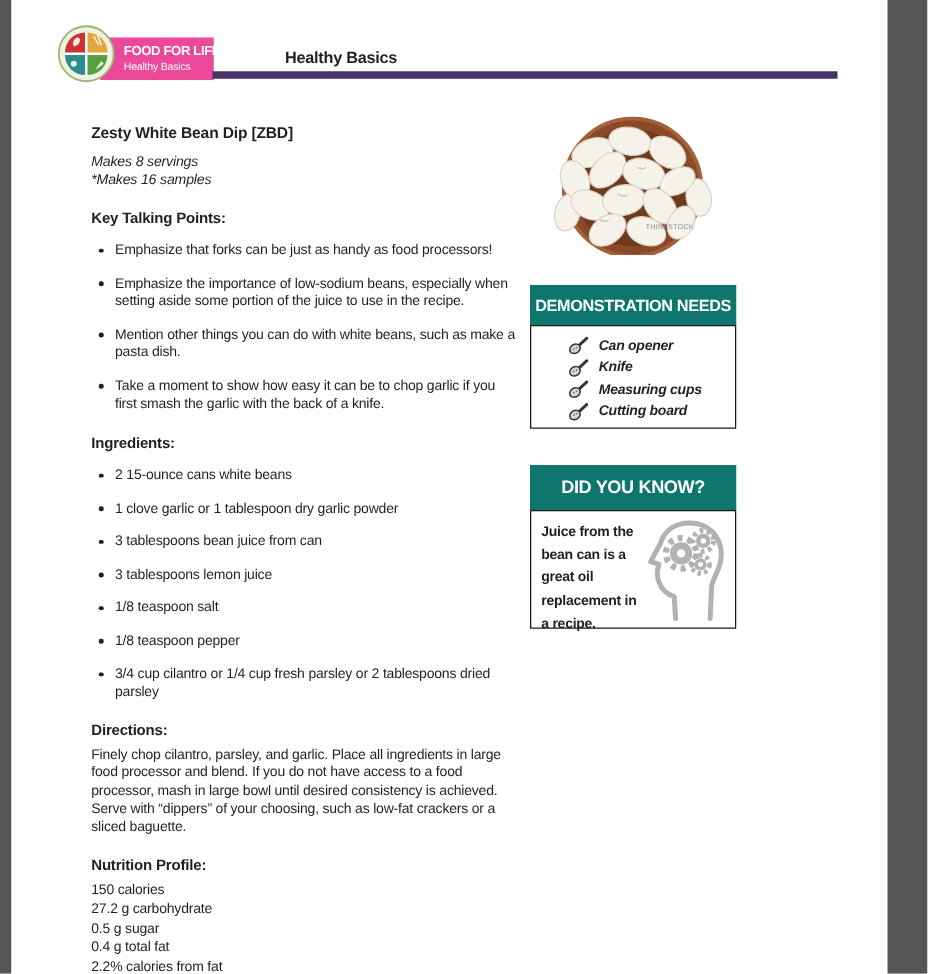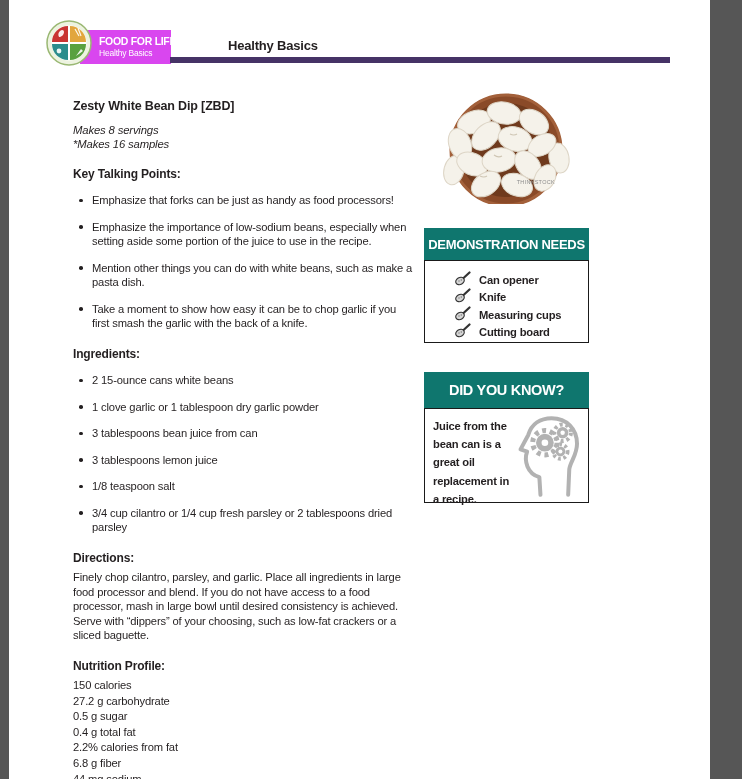--- a/index.html
+++ b/index.html
@@ -11,21 +11,21 @@
     background: #ffffff;
     overflow: hidden;
   }
   .edge-band { position: absolute; top: 0; background: #565656; height: 779px; }
   .edge-left { left: 0; width: 9px; }
   .edge-right { left: 710px; width: 32px; }
 
   
   .logo-box {
     position: absolute; left: 80px; top: 30px; width: 91px; height: 34px;
-    background: #d946ef; color: #fff; padding: 5px 0 0 19px;
+    background: #ec4899; color: #fff; padding: 5px 0 0 19px;
   }
   .logo-title { font-size: 10.5px; font-weight: 700; letter-spacing: -0.3px; white-space: nowrap; }
   .logo-sub { font-size: 8.5px; margin-top: 1px; letter-spacing: -0.2px; }
   .logo-circle { position: absolute; left: 46px; top: 20px; width: 46px; height: 46px; }
   .header-title {
     position: absolute; left: 228px; top: 38px;
     font-size: 13px; font-weight: 700; letter-spacing: -0.2px;
   }
   .header-rule { position: absolute; left: 170px; top: 57px; width: 500px; height: 6px; background: #463366; }
 
@@ -55,21 +55,21 @@
     position: absolute; left: 424px; width: 165px; background: #0f766e; color: #fff;
     display: flex; align-items: center; justify-content: center;
     font-weight: 700; letter-spacing: -0.3px;
   }
   .demo-header { top: 228px; height: 32px; font-size: 13px; }
   .dyk-header  { top: 372px; height: 36px; font-size: 14.5px; }
   .side-box {
     position: absolute; left: 424px; width: 165px; background: #fff; border: 1.5px solid #1a1a1a;
   }
   .demo-box { top: 260px; height: 83px; padding: 7px 4px 0 30px; }
-  .demo-item { display: flex; align-items: flex-end; height: 17.5px; }
+  .demo-item { display: flex; align-items: center; height: 17.5px; font-style: italic; }
   .demo-item .spoon { width: 16px; height: 15px; margin-right: 8px; flex: 0 0 auto; }
   .demo-item .demo-label { font-size: 11.2px; font-weight: 700; letter-spacing: -0.2px; }
   .dyk-box { top: 408px; height: 95px; padding: 8px 0 0 8px; }
   .dyk-text { width: 80px; font-size: 11.2px; font-weight: 700; letter-spacing: -0.2px; line-height: 18.2px; }
   .dyk-icon { position: absolute; right: 5px; top: 6px; width: 74px; height: 82px; }
 </style>
 </head>
 <body>
 
 <div class="edge-band edge-left"></div>
@@ -109,20 +109,21 @@
     <li>Take a moment to show how easy it can be to chop garlic if you first smash the garlic with the back of a knife.</li>
   </ul>
 
   <div class="section-heading">Ingredients:</div>
   <ul class="doc-list">
     <li>2 15-ounce cans white beans</li>
     <li>1 clove garlic or 1 tablespoon dry garlic powder</li>
     <li>3 tablespoons bean juice from can</li>
     <li>3 tablespoons lemon juice</li>
     <li>1/8 teaspoon salt</li>
+    <li>1/8 teaspoon pepper</li>
     <li>3/4 cup cilantro or 1/4 cup fresh parsley or 2 tablespoons dried parsley</li>
   </ul>
 
   <div class="section-heading">Directions:</div>
   <div class="directions-text">Finely chop cilantro, parsley, and garlic. Place all ingredients in large food processor and blend. If you do not have access to a food processor, mash in large bowl until desired consistency is achieved. Serve with “dippers” of your choosing, such as low-fat crackers or a sliced baguette.</div>
 
   <div class="section-heading">Nutrition Profile:</div>
   <div class="nutrition-line">150 calories</div>
   <div class="nutrition-line">27.2 g carbohydrate</div>
   <div class="nutrition-line">0.5 g sugar</div>

